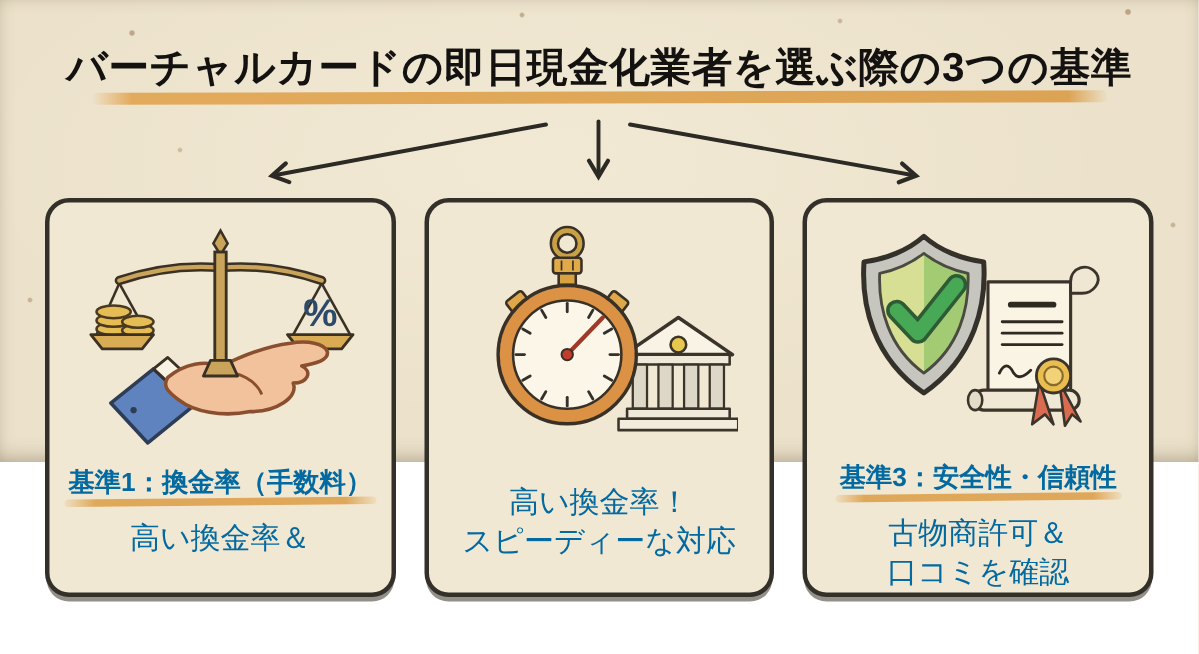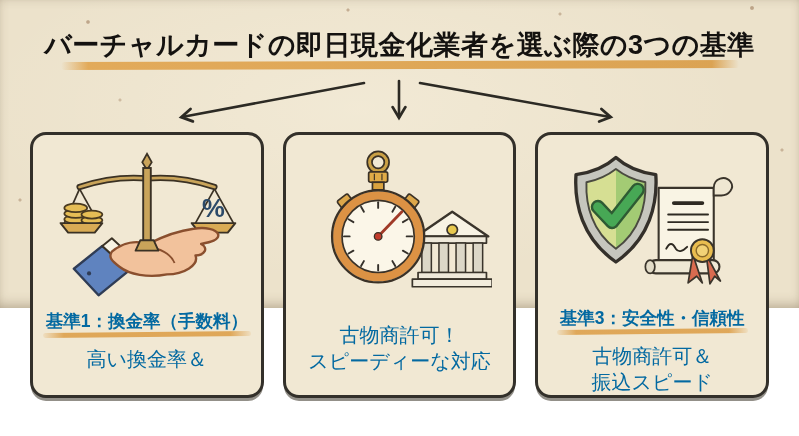--- a/index.html
+++ b/index.html
@@ -187,21 +187,21 @@
               <line x1="42" y1="92" x2="36" y2="92"></line>
             <line x1="46" y1="77" x2="40.8" y2="74"></line>
               <line x1="57" y1="66" x2="54" y2="60.8"></line>
           </g>
 
           <line x1="72" y1="92" x2="97" y2="66" stroke="#a03a28" stroke-width="3" stroke-linecap="round"></line>
           <circle cx="72" cy="92" r="4" fill="#c23b2b" stroke="#3a3126" stroke-width="1.4"></circle>
         </svg>
       </div>
       <div class="card-body">
-        <span>古物商許可！</span>
+        <span>高い換金率！</span>
         <span>スピーディーな対応</span>
       </div>
     </div>
 
     <div class="card">
       <div class="icon-wrap">
         <svg width="184" height="152" viewBox="0 0 190 160">
           <defs>
             <linearGradient id="sg" x1="0" y1="0" x2="1" y2="0">
               <stop offset="0" stop-color="#d6df93"></stop>
@@ -233,18 +233,18 @@
           <path d="M38,62 L53,78 L80,44" fill="none" stroke="#2e5b33" stroke-width="15" stroke-linecap="round" stroke-linejoin="round"></path>
           <path d="M38,62 L53,78 L80,44" fill="none" stroke="#47a855" stroke-width="10" stroke-linecap="round" stroke-linejoin="round"></path>
         </svg>
       </div>
       <div class="h-wrap">
         <span class="card-heading">基準3：安全性・信頼性</span>
         <div class="h-underline"></div>
       </div>
       <div class="card-body">
         <span>古物商許可＆</span>
-        <span>振込スピード</span>
+        <span>口コミを確認</span>
       </div>
     </div>
 
   </div>
 </div>
 
 </body></html>

